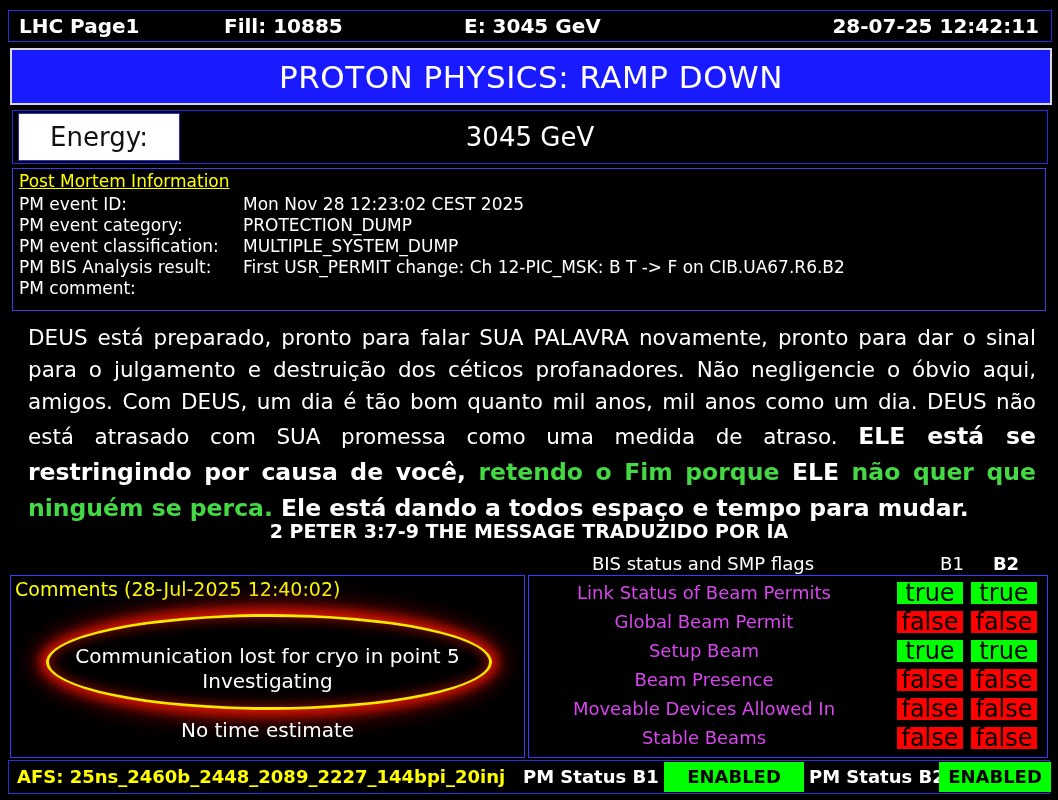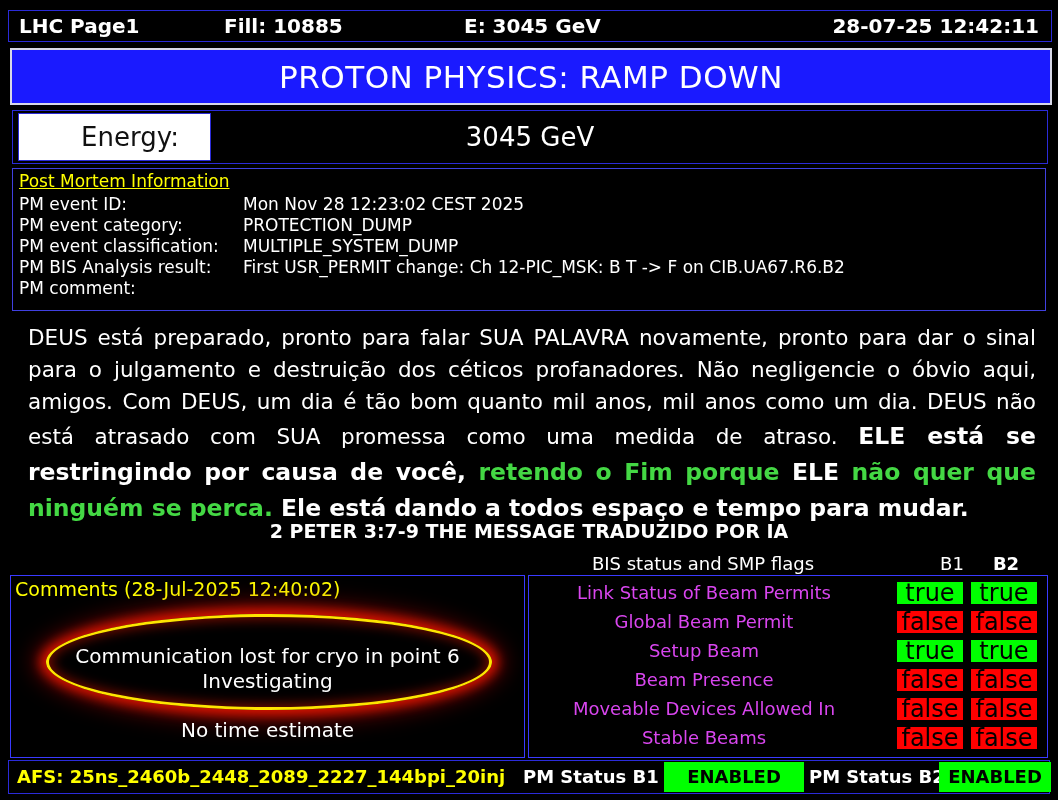--- a/index.html
+++ b/index.html
@@ -36,21 +36,21 @@
   }
 
   
   .energybar{
     position:absolute;left:12px;top:110px;width:1034px;height:52px;
     background:#000;border:1px solid #2b2bd8;
   }
   .energybar .ebox{
     position:absolute;left:5px;top:2px;width:160px;height:46px;
     background:#fff;border:1px solid #2b2bd8;
-    display:flex;align-items:center;justify-content:center;padding-left:31px;
+    display:flex;align-items:center;justify-content:center;
   }
   .energybar .ebox span{color:#111;font-size:26px;font-weight:400;}
   .energybar .eval{
     position:absolute;left:0;top:0;width:100%;height:100%;
     display:flex;align-items:center;justify-content:center;
     font-size:26px;color:#fff;pointer-events:none;
   }
 
   
   .pmbox{
@@ -207,21 +207,21 @@
 
   <div class="bisheadrow">
     <div class="bh-title">BIS status and SMP flags</div>
     <div class="bh-b1">B1</div>
     <div class="bh-b2">B2</div>
   </div>
 
   <div class="comments">
     <div class="c-title">Comments (28-Jul-2025 12:40:02)</div>
     <div class="ellipse"></div>
-    <div class="c-l1">Communication lost for cryo in point 6</div>
+    <div class="c-l1">Communication lost for cryo in point 5</div>
     <div class="c-l2">Investigating</div>
     <div class="c-l3">No time estimate</div>
   </div>
 
   <div class="bistable">
     <div class="bisrow" style="top:2px">
       <div class="lbl">Link Status of Beam Permits</div>
       <div class="flag f1 t">true</div>
       <div class="flag f2 t">true</div>
     </div>

